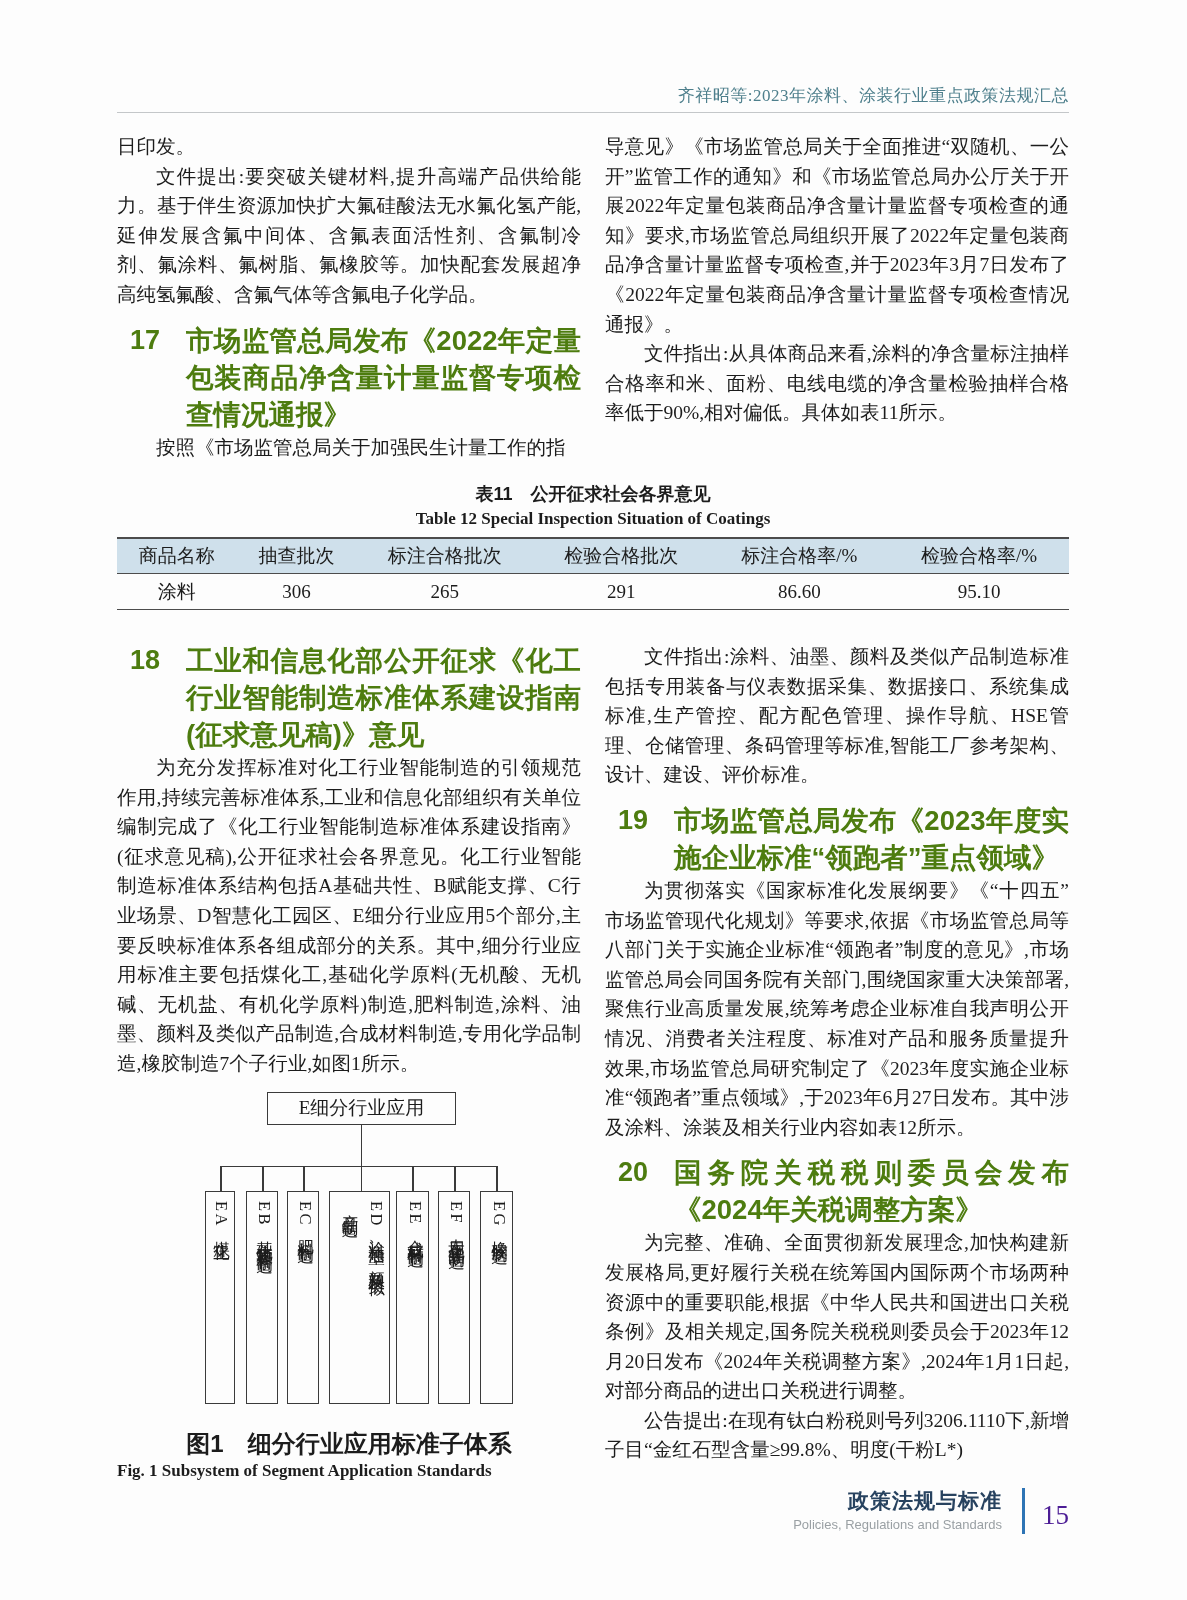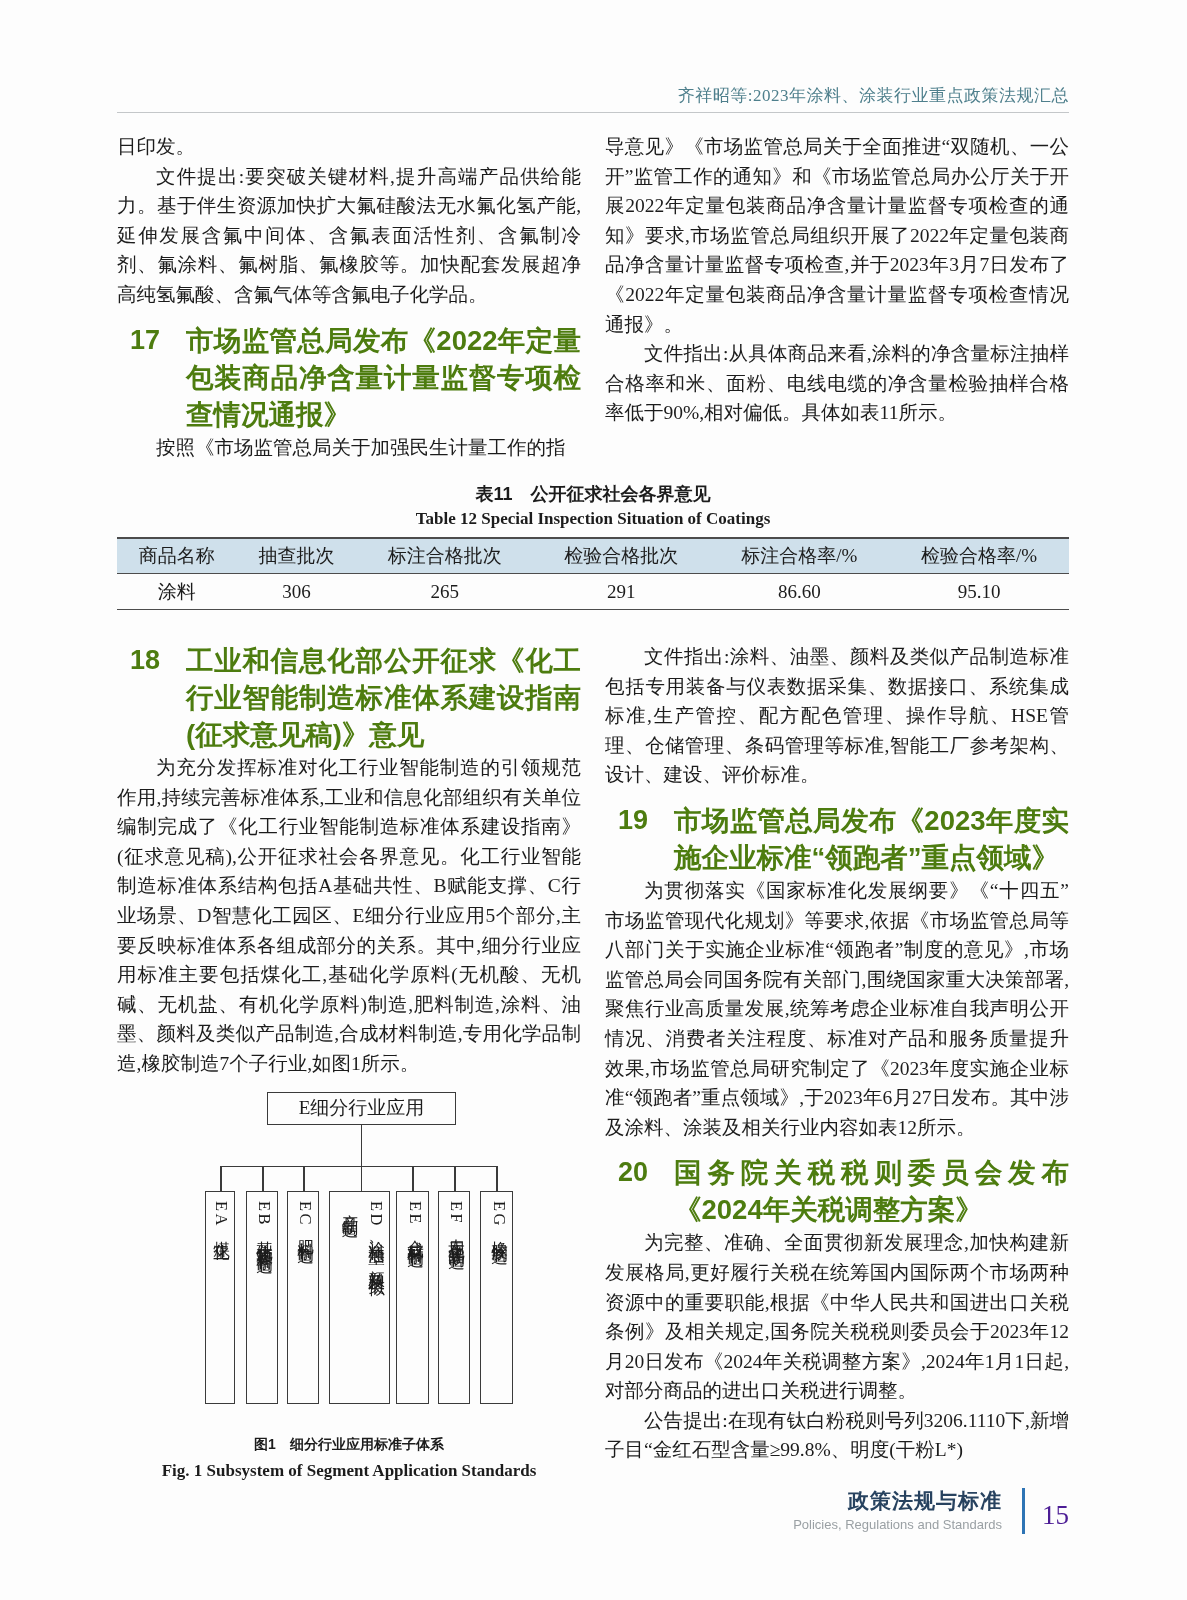--- a/index.html
+++ b/index.html
@@ -54,24 +54,24 @@
   }
   .fig .cline{position:absolute;background:#3b3b3b;}
   .vbox{
     position:absolute;top:102px;height:213px;border:1.5px solid #3b3b3b;box-sizing:border-box;
     writing-mode:vertical-rl;text-orientation:mixed;white-space:pre-line;
     font-size:16.5px;letter-spacing:2.5px;padding:9px 0 0 0;line-height:1.6;
     display:block;background:#fdfdfd;
   }
   .fcap-zh{
     text-align:center;font-family:"Liberation Sans","DejaVu Sans",sans-serif;
-    font-weight:bold;font-size:14px;line-height:26px;margin:12px 0 0 0;
+    font-weight:bold;font-size:24px;line-height:26px;margin:12px 0 0 0;
   }
   .fcap-en{
-    text-align:center;font-family:"Liberation Serif","DejaVu Serif",serif;
+    text-align:left;font-family:"Liberation Serif","DejaVu Serif",serif;
     font-weight:bold;font-size:17px;line-height:24px;margin:2px 0 0 0;
   }
   
   .footer{position:absolute;top:1488px;right:118px;display:flex;align-items:center;gap:8px;}
   .f-txt{text-align:right;}
   .f-zh{font-family:"Liberation Sans","DejaVu Sans",sans-serif;font-weight:bold;
     font-size:21px;color:#27425f;letter-spacing:1px;line-height:26px;}
   .f-en{font-family:"Liberation Sans","DejaVu Sans",sans-serif;font-size:13px;
     color:#9aa0a4;line-height:18px;margin-top:2px;}
   .f-bar{width:3px;height:46px;background:#2e74b5;margin:0 9px 0 12px;}

